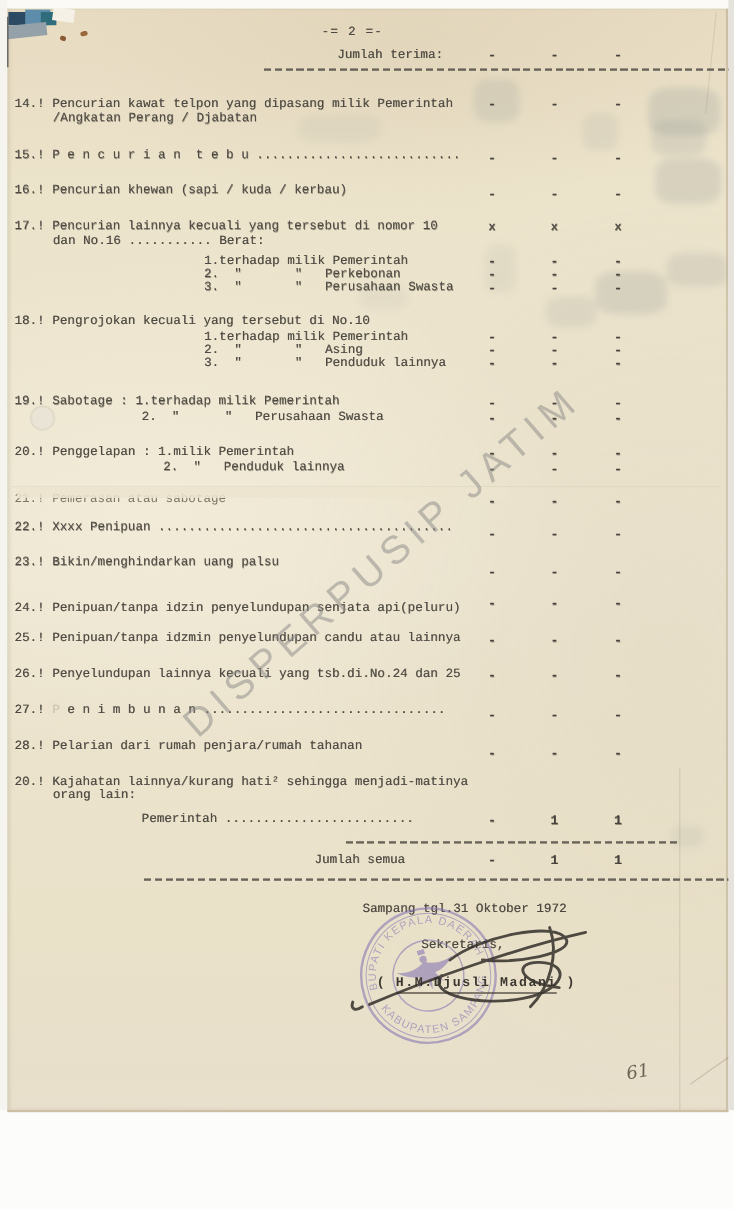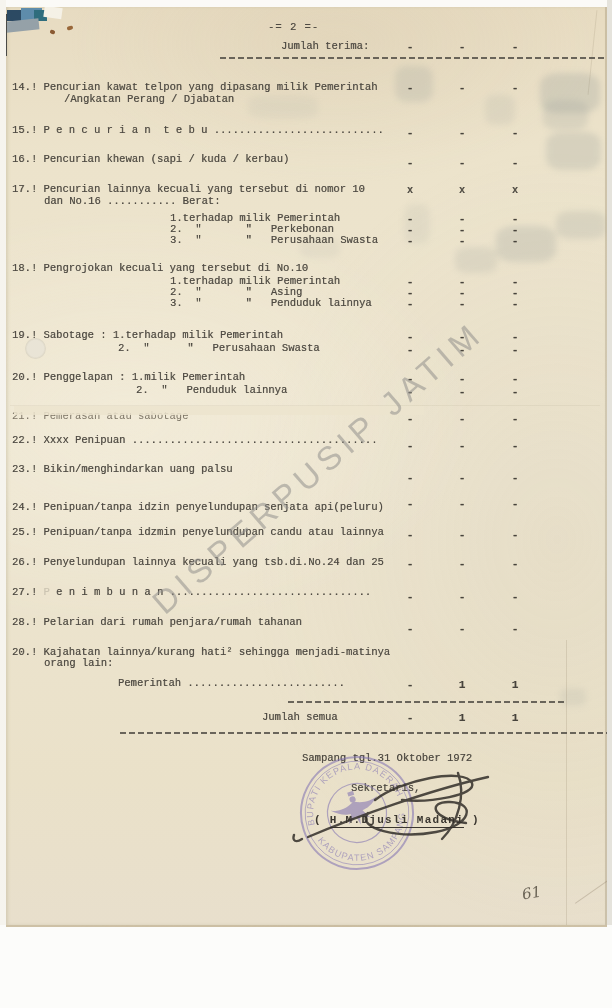--- a/index.html
+++ b/index.html
@@ -83,21 +83,21 @@
   <div class="corner" style="left:67px;top:26px;width:6px;height:4px;background:#99683a;transform:rotate(-15deg);border-radius:40%;"></div>
 
   <div class="tline" style="left:268px;top:21px;letter-spacing:1px;">-= 2 =-</div>
   <div class="tline" style="left:281px;top:40px;">Jumlah terima:</div>
 
   <div id="rows">
       <div class="tline" style="left: 12px; top: 81px;">14.! Pencurian kawat telpon yang dipasang milik Pemerintah</div>
       <span class="val" style="left: 398px; top: 83px;">-</span>
       <span class="val" style="left: 450px; top: 83px;">-</span>
       <span class="val" style="left: 503px; top: 83px;">-</span>
-      <div class="tline" style="left: 44px; top: 93px; margin-left: 20px;">/Angkatan Perang / Djabatan</div>
+      <div class="tline" style="left: 44px; top: 93px;">/Angkatan Perang / Djabatan</div>
       <div class="tline" style="left: 12px; top: 124px;">15.! P e n c u r i a n  t e b u ...........................</div>
       <span class="val" style="left: 398px; top: 128px;">-</span>
       <span class="val" style="left: 450px; top: 128px;">-</span>
       <span class="val" style="left: 503px; top: 128px;">-</span>
       <div class="tline" style="left: 12px; top: 153px;">16.! Pencurian khewan (sapi / kuda / kerbau)</div>
       <span class="val" style="left: 398px; top: 158px;">-</span>
       <span class="val" style="left: 450px; top: 158px;">-</span>
       <span class="val" style="left: 503px; top: 158px;">-</span>
       <div class="tline" style="left: 12px; top: 183px;">17.! Pencurian lainnya kecuali yang tersebut di nomor 10</div>
       <span class="val xm" style="left: 398px; top: 185px;">x</span>

